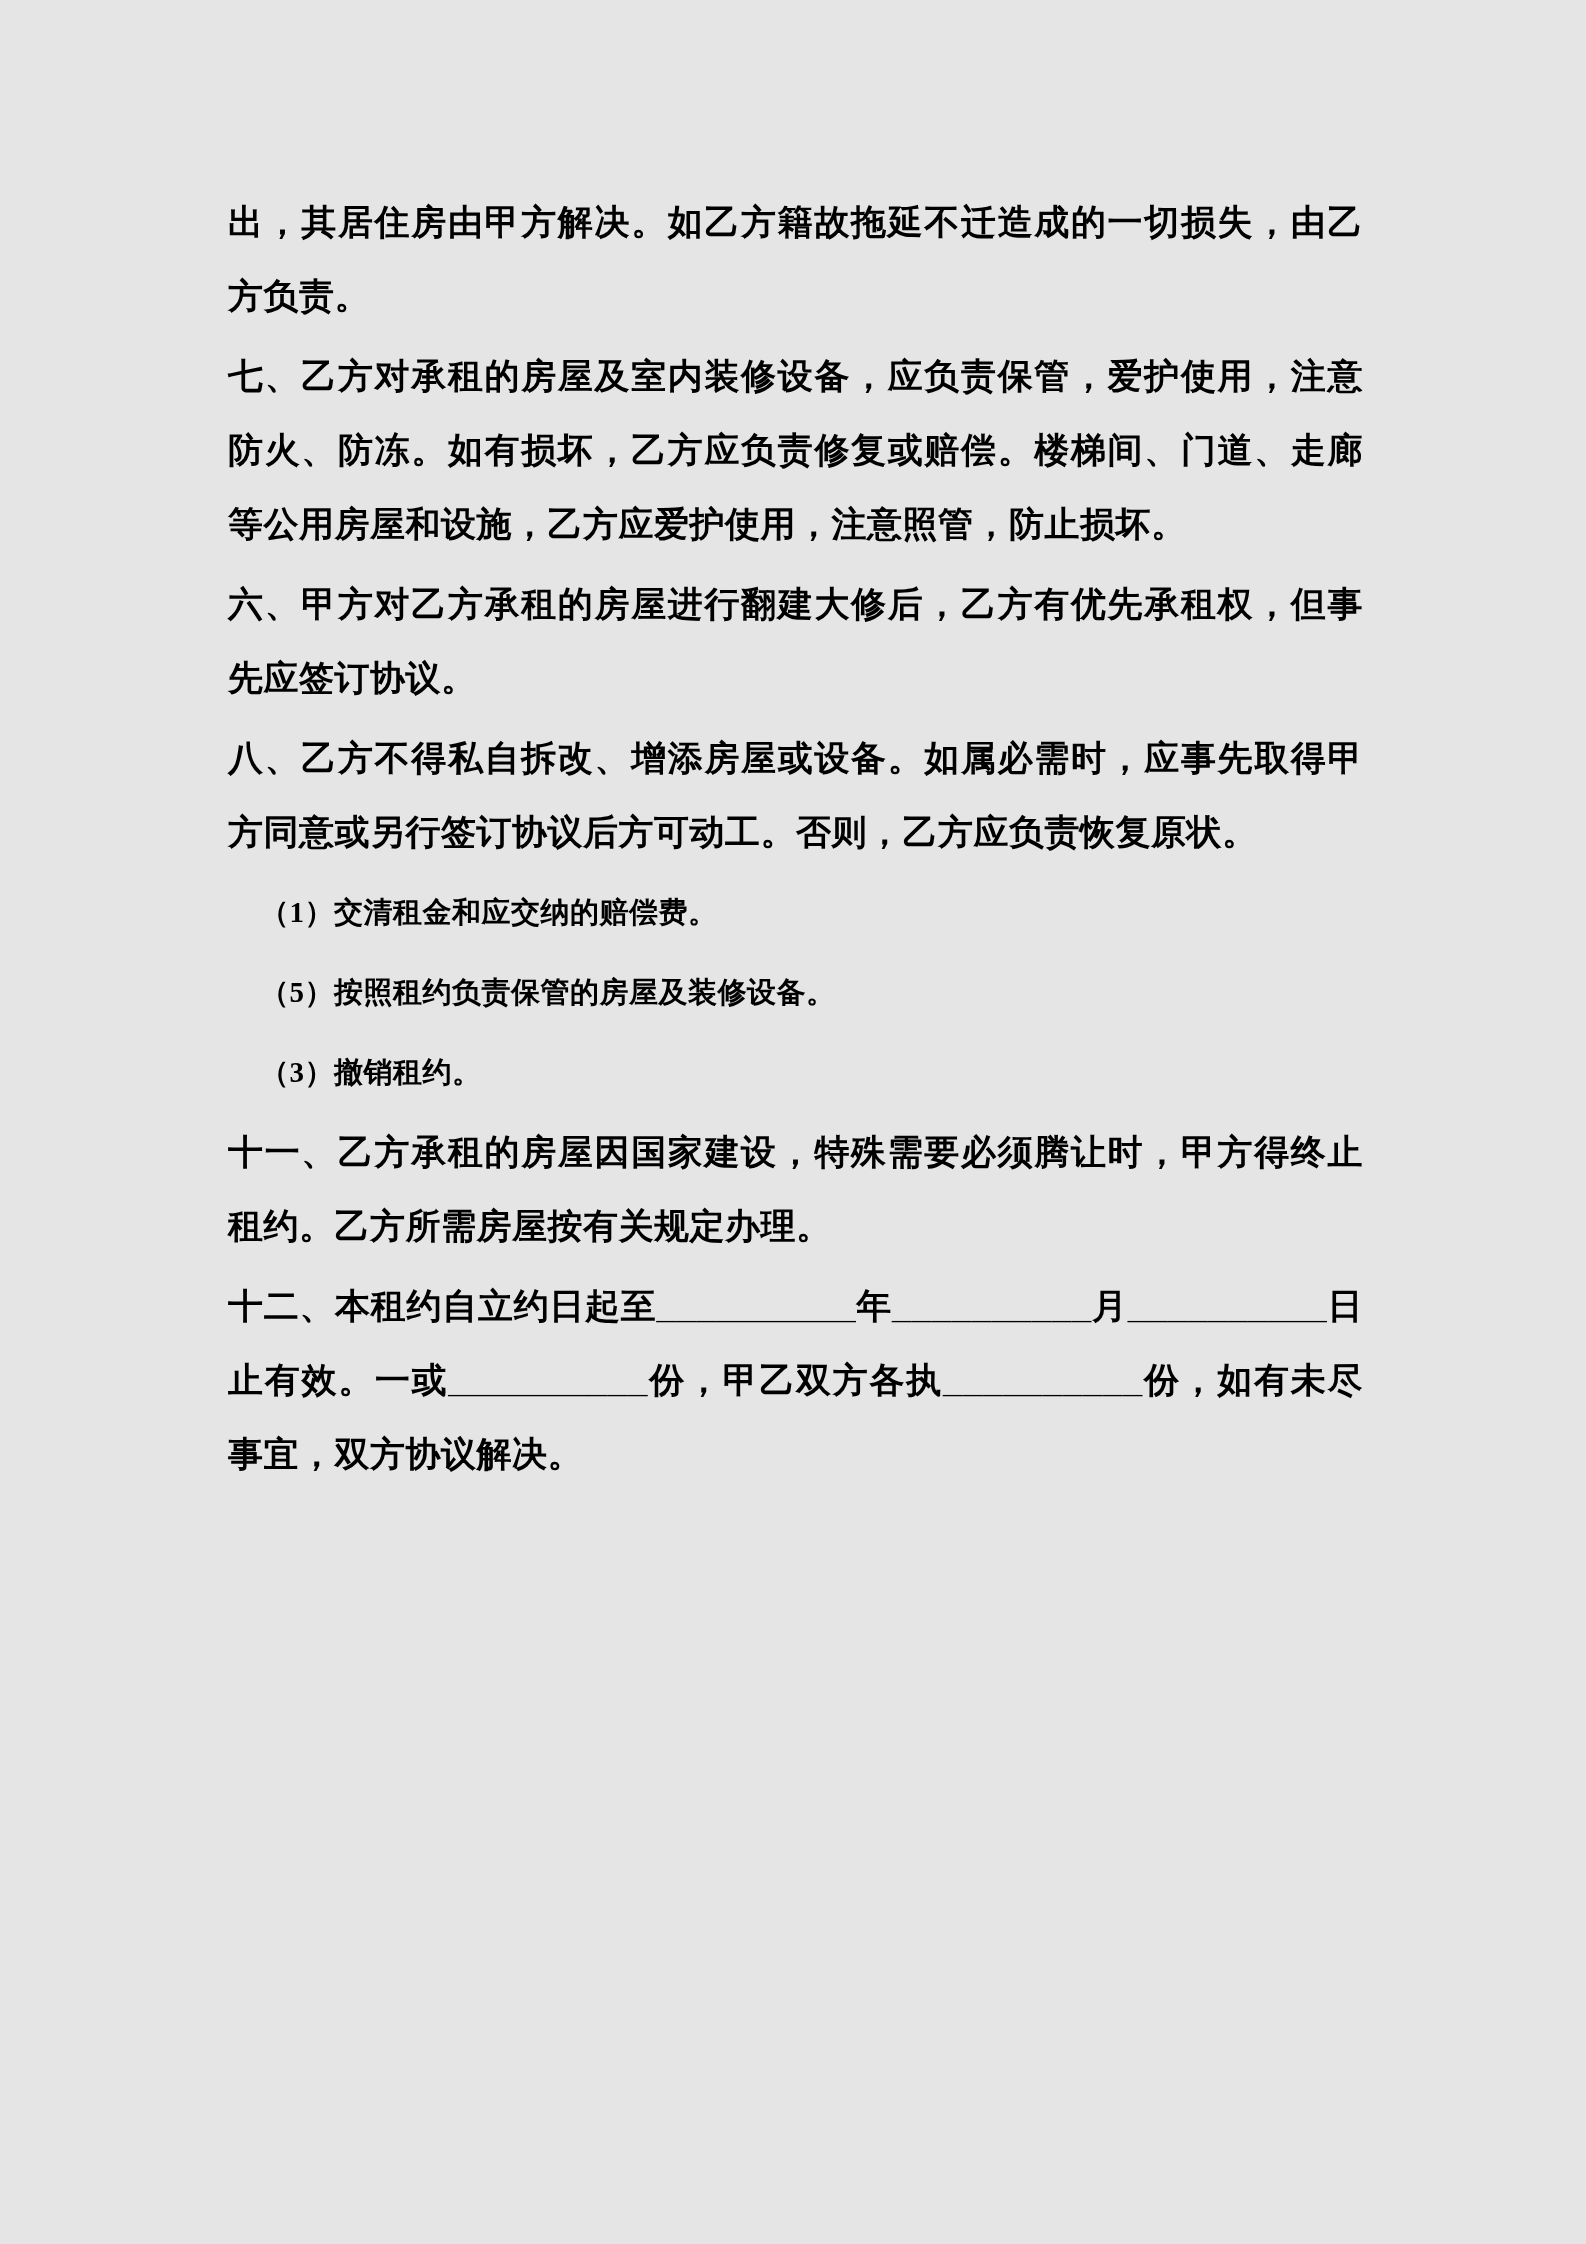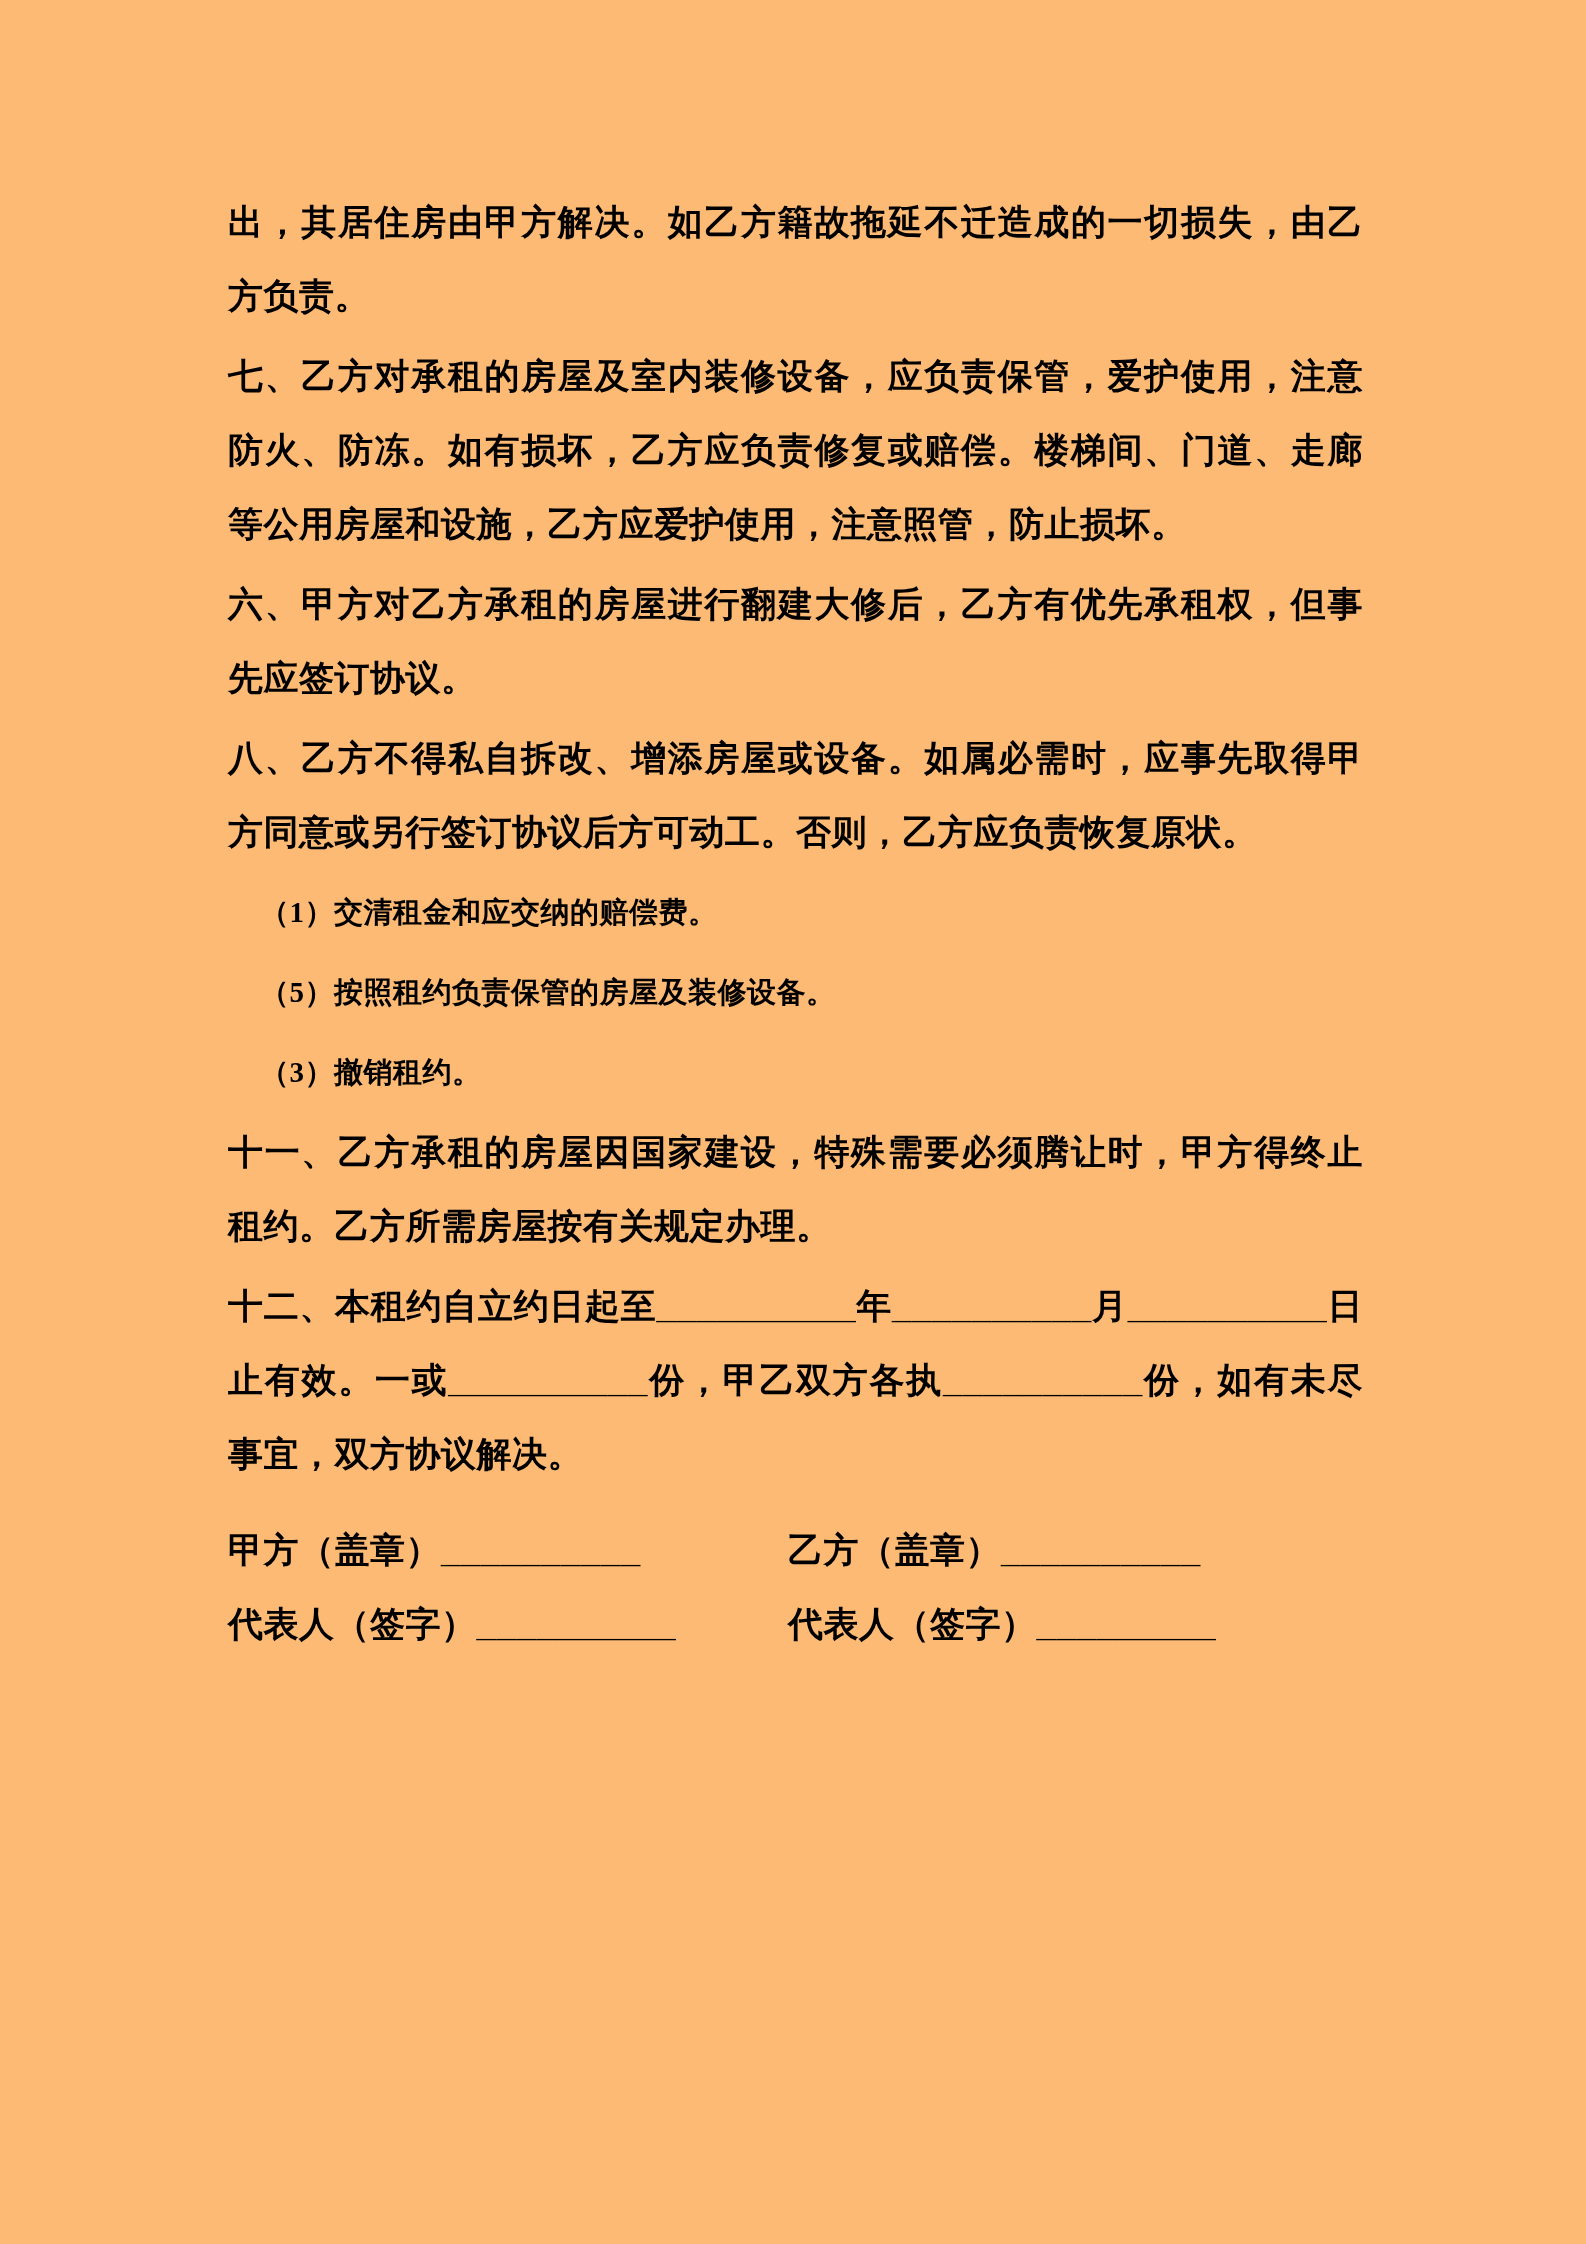--- a/index.html
+++ b/index.html
@@ -11,21 +11,21 @@
     width: 1586px;
     height: 2244px;
     font-family: "Liberation Sans", sans-serif;
     color: #000000;
     overflow: hidden;
   }
   .page {
     position: relative;
     width: 1586px;
     height: 2244px;
-    background: #fdba74;
+    background: #e5e5e5;
     box-sizing: border-box;
     padding: 185px 175px 0 228px;
   }
   .doc-body {
     width: 1135px;
   }
   p.para {
     margin: 0 0 6px 0;
     font-size: 35px;
     line-height: 74px;
@@ -72,25 +72,15 @@
     <p class="para">六、甲方对乙方承租的房屋进行翻建大修后，乙方有优先承租权，但事先应签订协议。</p>
     <p class="para">八、乙方不得私自拆改、增添房屋或设备。如属必需时，应事先取得甲方同意或另行签订协议后方可动工。否则，乙方应负责恢复原状。</p>
 
     <p class="sub">（1）交清租金和应交纳的赔偿费。</p>
     <p class="sub">（5）按照租约负责保管的房屋及装修设备。</p>
     <p class="sub">（3）撤销租约。</p>
 
     <p class="para">十一、乙方承租的房屋因国家建设，特殊需要必须腾让时，甲方得终止租约。乙方所需房屋按有关规定办理。</p>
     <p class="para">十二、本租约自立约日起至__________年__________月__________日止有效。一或__________份，甲乙双方各执__________份，如有未尽事宜，双方协议解决。</p>
 
-    <div class="sign-block">
-      <div class="sign-row">
-        <div class="sign-col-a">甲方（盖章）__________</div>
-        <div class="sign-col-b">乙方（盖章）__________</div>
-      </div>
-      <div class="sign-row">
-        <div class="sign-col-a">代表人（签字）__________</div>
-        <div class="sign-col-b">代表人（签字）_________</div>
-      </div>
-    </div>
 
   </div>
 </div>
 
 </body></html>

